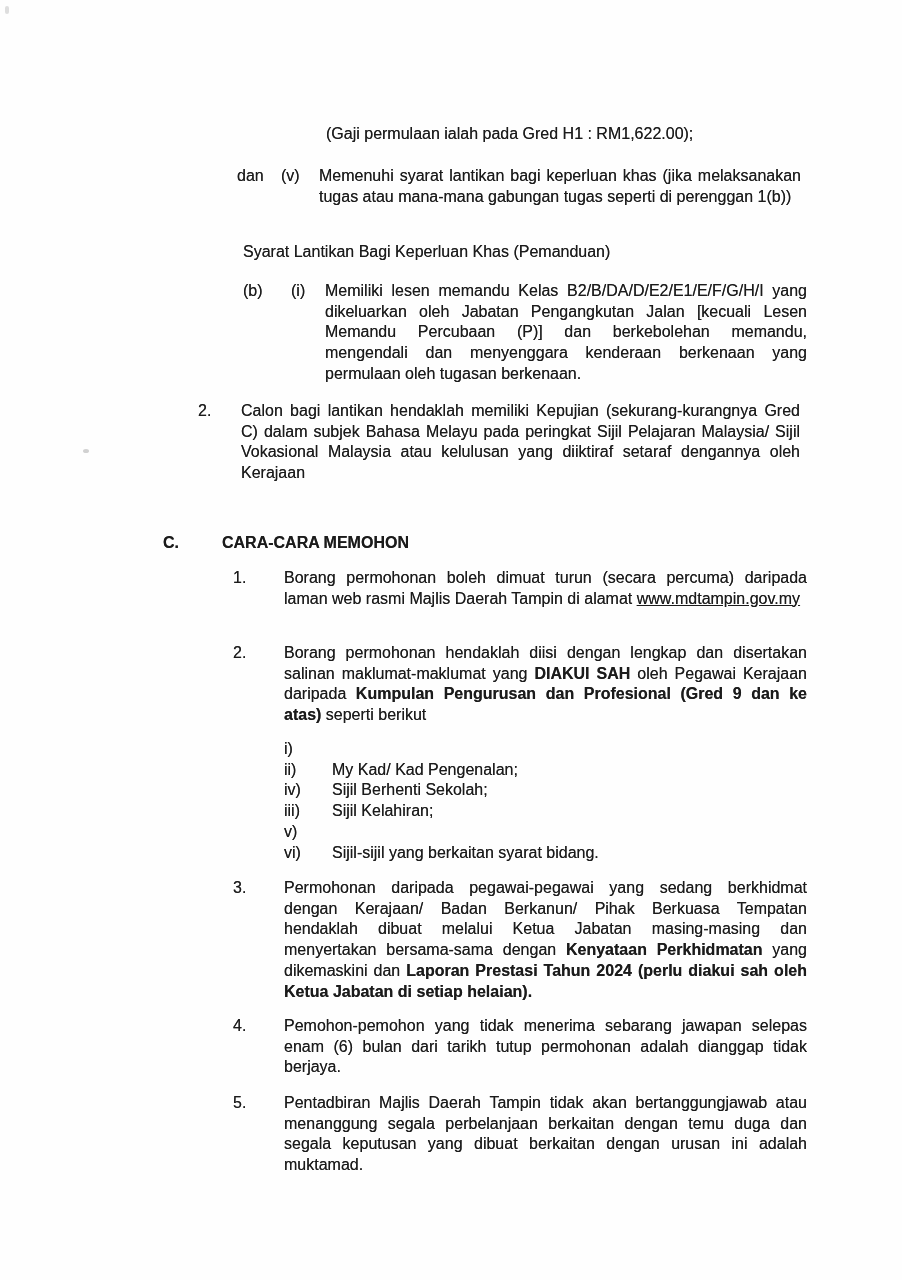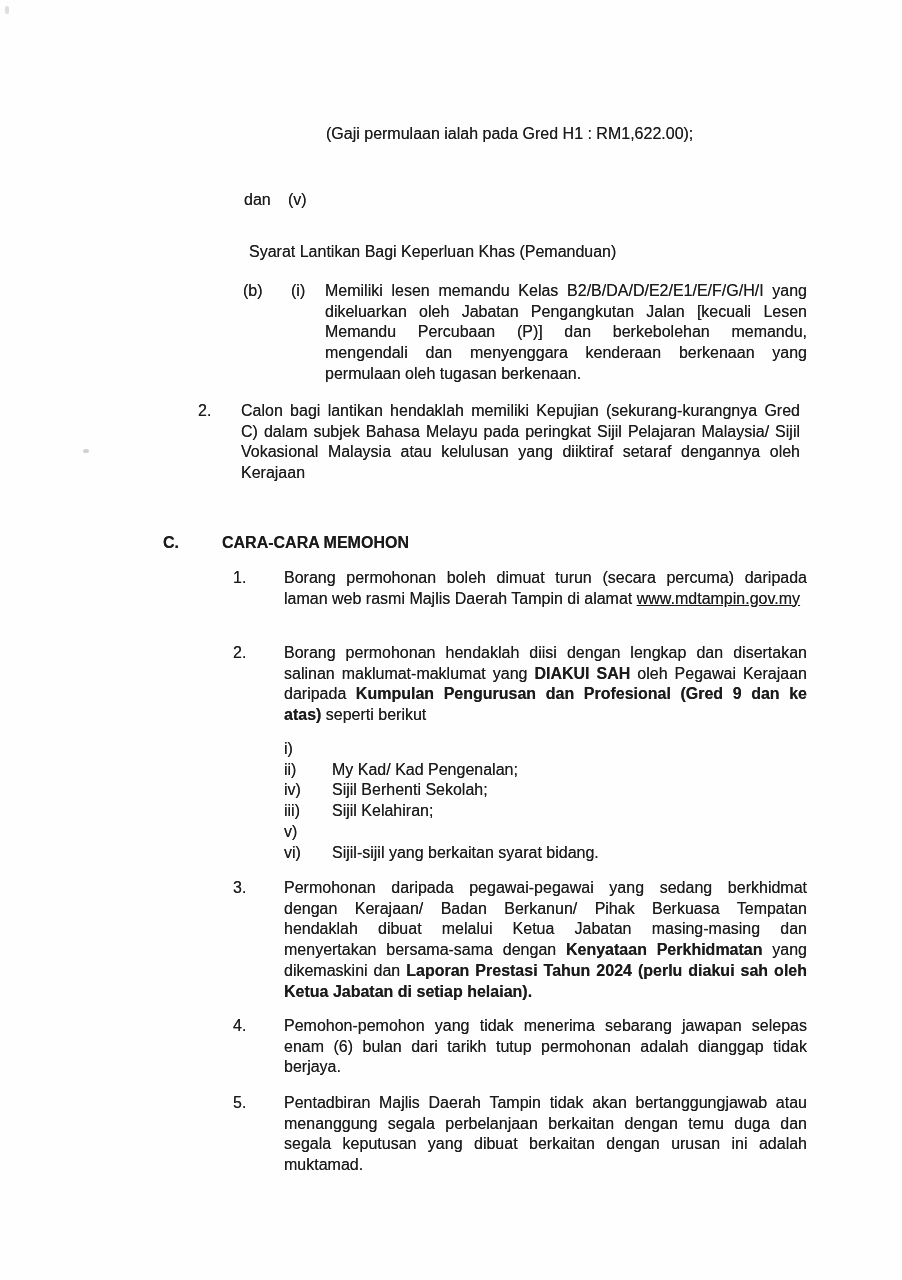--- a/index.html
+++ b/index.html
@@ -13,25 +13,25 @@
     overflow:hidden;
     text-shadow:0 0 0.35px rgba(25,25,25,0.75);
     padding-left:20px;
   }
   .abs { position:absolute; }
   .row { display:flex; align-items:flex-start; }
   .jt  { text-align:justify; text-justify:inter-word; }
 
   
   .intro-note      { left:326px; top:124px; }
-  .dan-clause      { left:244px; top:166px; width:564px;margin-top:24px; }
+  .dan-clause      { left:237px; top:166px; width:564px; }
   .dan-clause .m1  { width:44px; flex:none; }
   .dan-clause .m2  { width:38px; flex:none; }
   .dan-clause .txt { width:482px; flex:none; }
-  .syarat-heading  { left:249px; top:242px; }
+  .syarat-heading  { left:243px; top:242px; }
   .b-clause        { left:243px; top:281px; width:564px; }
   .b-clause .m1    { width:48px; flex:none; }
   .b-clause .m2    { width:34px; flex:none; }
   .b-clause .txt   { width:482px; flex:none; }
   .item2-block     { left:198px; top:401px; width:602px; }
   .item2-block .m1 { width:43px; flex:none; }
   .item2-block .txt{ width:559px; flex:none; }
   .sec-c-heading   { left:163px; top:533px; font-weight:bold; }
   .sec-c-heading .m1 { width:59px; flex:none; }
   .c-item          { left:233px; width:574px; }
@@ -57,20 +57,21 @@
 <div class="page">
 
   <div class="abs speck-2"></div>
   <div class="abs speck-1"></div>
 
   <div class="abs intro-note">(Gaji permulaan ialah pada Gred H1 : RM1,622.00);</div>
 
   <div class="abs row dan-clause">
     <span class="m1">dan</span>
     <span class="m2">(v)</span>
+    <span class="txt jt">Memenuhi syarat lantikan bagi keperluan khas (jika melaksanakan tugas atau mana-mana gabungan tugas seperti di perenggan 1(b))</span>
   </div>
 
   <div class="abs syarat-heading">Syarat Lantikan Bagi Keperluan Khas (Pemanduan)</div>
 
   <div class="abs row b-clause">
     <span class="m1">(b)</span>
     <span class="m2">(i)</span>
     <span class="txt jt">Memiliki lesen memandu Kelas B2/B/DA/D/E2/E1/E/F/G/H/I yang dikeluarkan oleh Jabatan Pengangkutan Jalan [kecuali Lesen Memandu Percubaan (P)] dan berkebolehan memandu, mengendali dan menyenggara kenderaan berkenaan yang permulaan oleh tugasan berkenaan.</span>
   </div>
 

